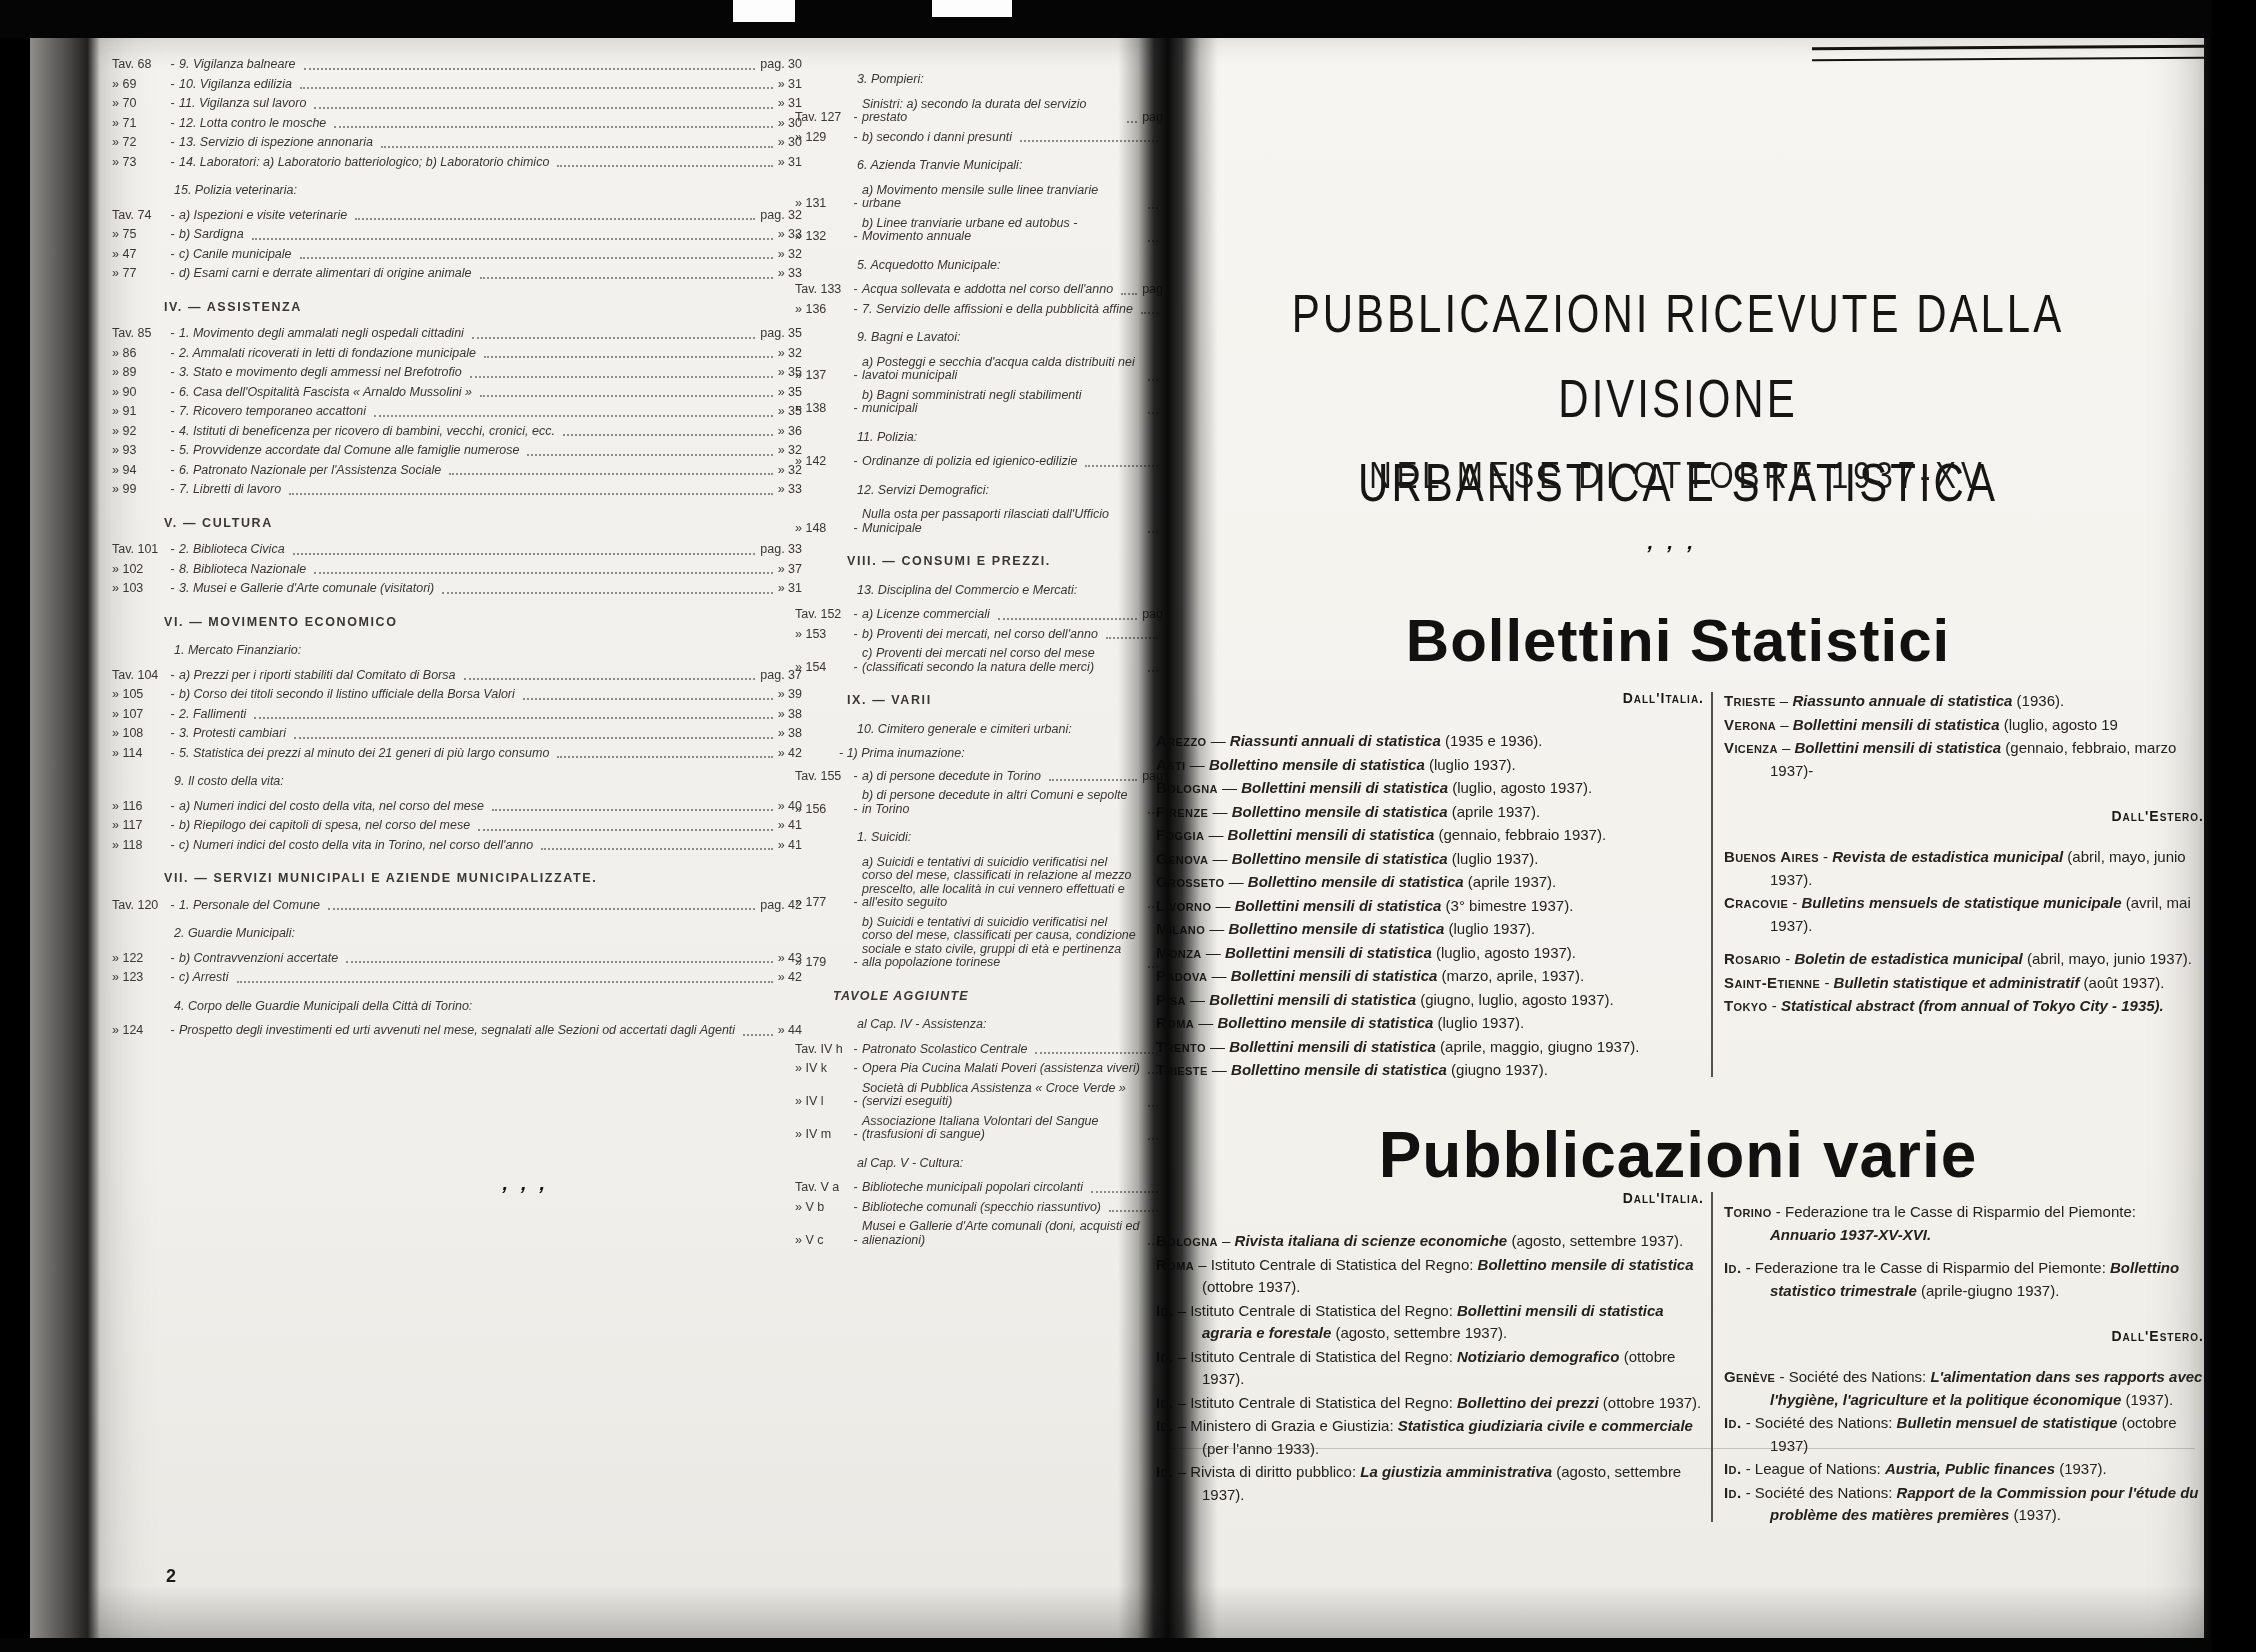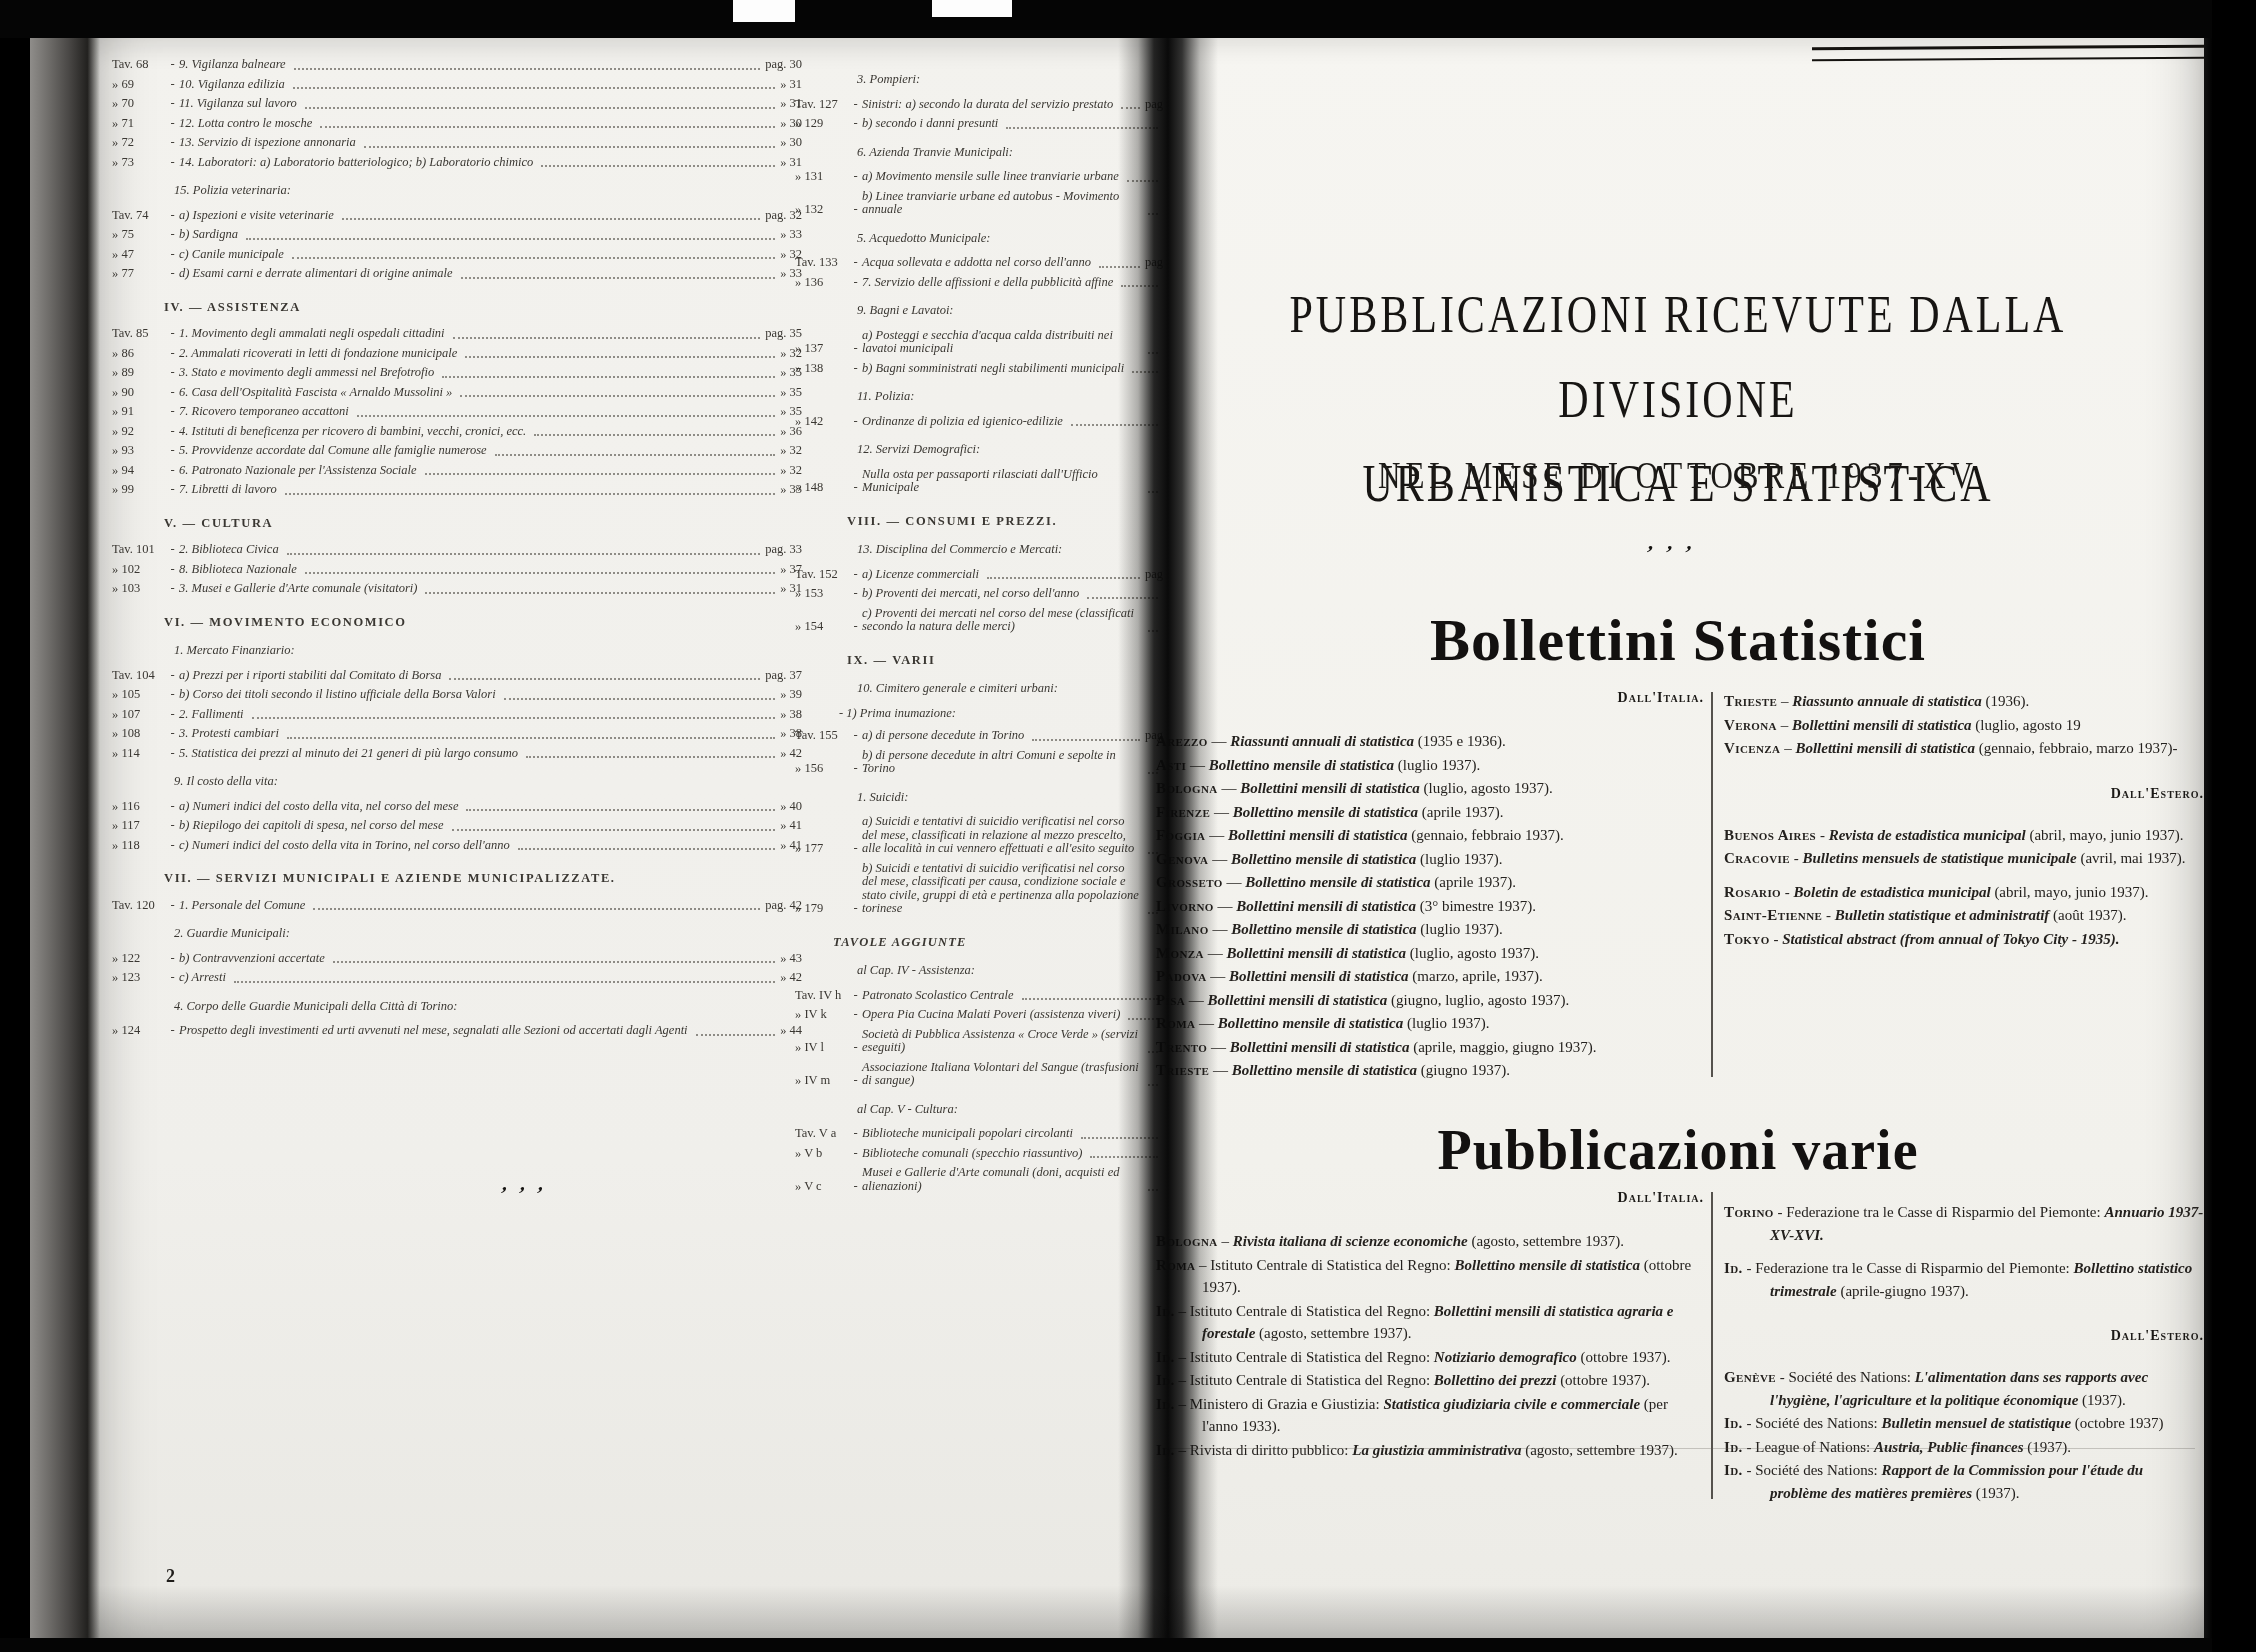--- a/index.html
+++ b/index.html
@@ -1,17 +1,17 @@
 <!DOCTYPE html>
 <html><head>
 <meta charset="utf-8">
 <style>
   html,body{margin:0;padding:0;background:#000;}
   .stage{position:relative;width:2212px;height:1652px;background:#eab308;overflow:hidden;
-         font-family:Liberation Serif, serif;}
+         font-family:Liberation Sans, sans-serif;}
   
   .bar-top{position:absolute;left:0;top:0;width:100%;height:38px;background:#050505;z-index:30;}
   .bar-bottom{position:absolute;left:0;top:1638px;width:100%;height:14px;background:#050505;z-index:30;}
   .edge-left{position:absolute;left:0;top:0;width:30px;height:100%;background:#000;z-index:8;}
   .strip-left{position:absolute;left:30px;top:0;width:70px;height:100%;z-index:7;
     background:linear-gradient(90deg,#8f8d8a 0%,#716f6c 25%,#4a4846 55%,#22211f 82%,rgba(20,20,18,0) 100%);}
   .edge-right{position:absolute;left:2204px;top:0;width:52px;height:100%;z-index:8;
     background:linear-gradient(90deg,#111 0%,#000 18%,#3b3a38 40%,#141311 58%,#000 100%);}
   .gutter{position:absolute;left:1118px;top:36px;width:100px;height:1606px;z-index:5;
     background:linear-gradient(90deg,rgba(10,10,10,0) 0%,rgba(15,15,14,.30) 20%,rgba(8,8,8,.88) 36%,
@@ -50,21 +50,21 @@
   .rp-rule.r1{top:46px;height:3px;}
   .rp-rule.r2{top:58px;height:2px;}
   .rp-title{position:absolute;left:1170px;top:300px;width:1016px;z-index:2;text-align:center;
     color:#171513;font-size:42px;letter-spacing:3px;line-height:66px;transform:scaleY(1.28);}
   .rp-sub{position:absolute;left:1170px;top:458px;width:1016px;z-index:2;text-align:center;
     color:#1c1a17;font-size:31px;letter-spacing:5px;transform:scaleY(1.2);}
   .rp-orn{position:absolute;left:1170px;top:530px;width:1016px;z-index:2;text-align:center;
     font-size:21px;font-weight:bold;letter-spacing:14px;transform:skewX(-14deg);color:#141210;}
   .rp-h2{position:absolute;left:1170px;width:1016px;z-index:2;text-align:center;font-weight:bold;color:#131110;}
   #h2a{top:606px;font-size:60px;letter-spacing:1px;}
-  #h2b{top:1118px;font-size:56px;letter-spacing:1px;}
+  #h2b{top:1118px;font-size:64px;letter-spacing:1px;}
   .sec{position:absolute;left:1156px;width:1048px;display:flex;z-index:2;}
   #sec1{top:690px;}
   #sec2{top:1190px;}
   .colL{width:548px;}
   .colR{flex:1;padding-left:2px;}
   .divider{width:2px;background:#55524d;margin:2px 9px 6px 7px;}
   .colhead{text-align:right;font-weight:bold;font-size:14px;font-variant:small-caps;
            letter-spacing:1px;color:#1b1916;margin:0 0 24px;}
   .colR .colhead{margin:26px 0 22px;}
   .entry{font-size:15px;line-height:22.5px;margin:0 0 1px;padding-left:46px;text-indent:-46px;color:#24211e;}

